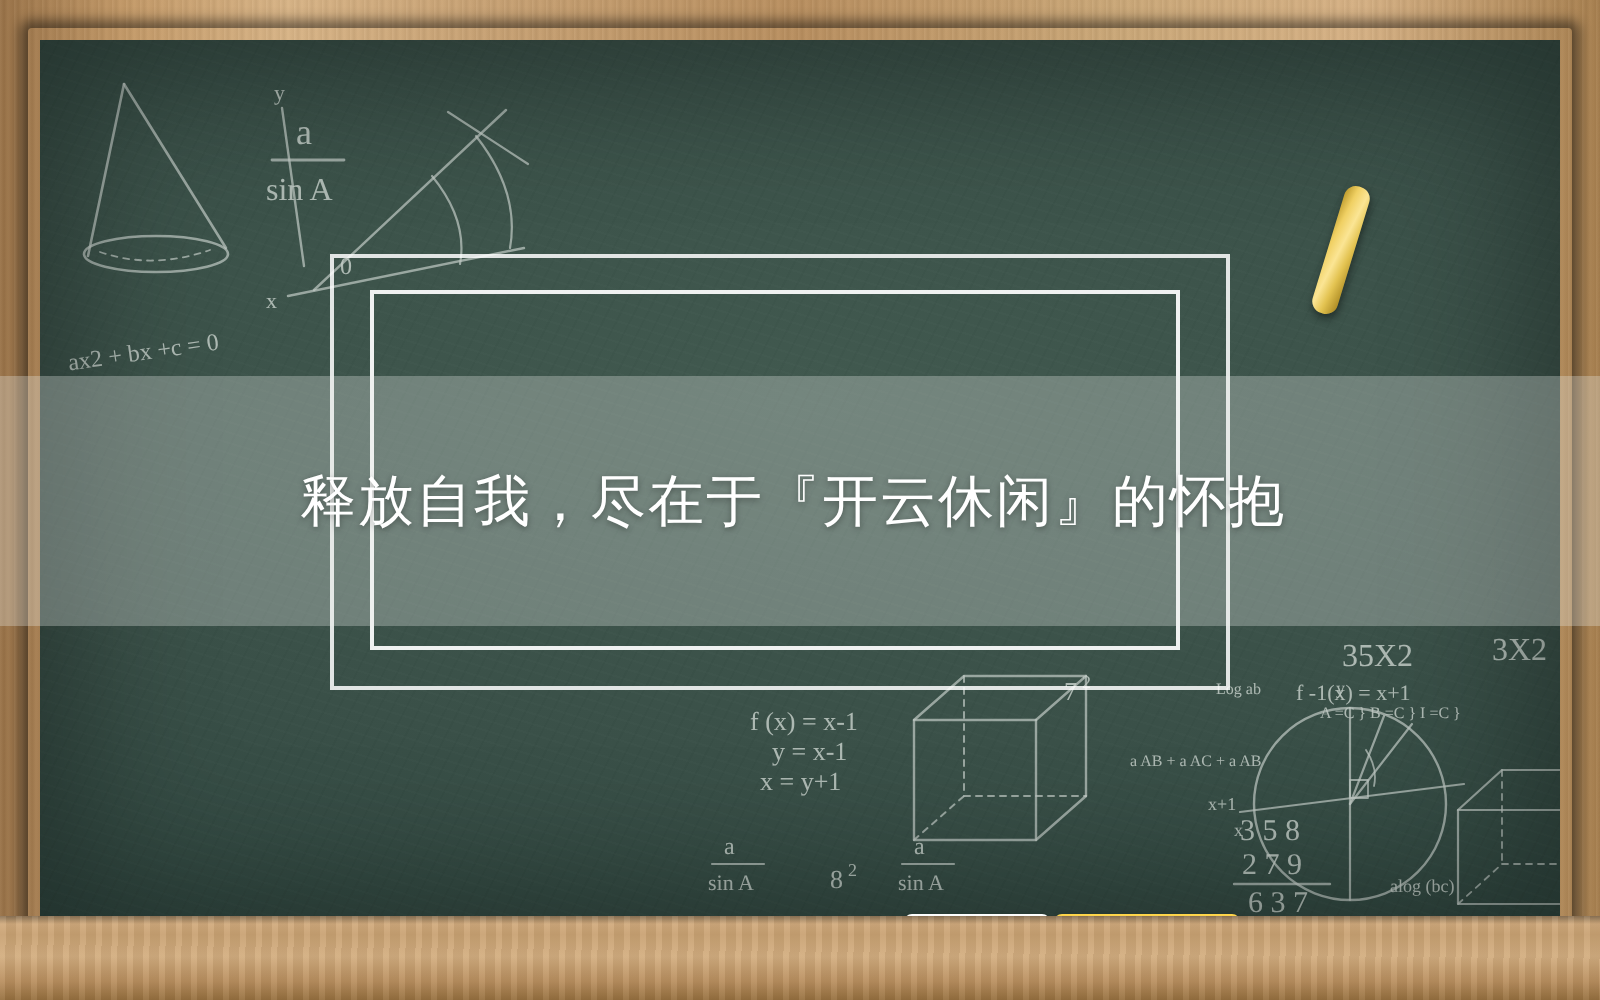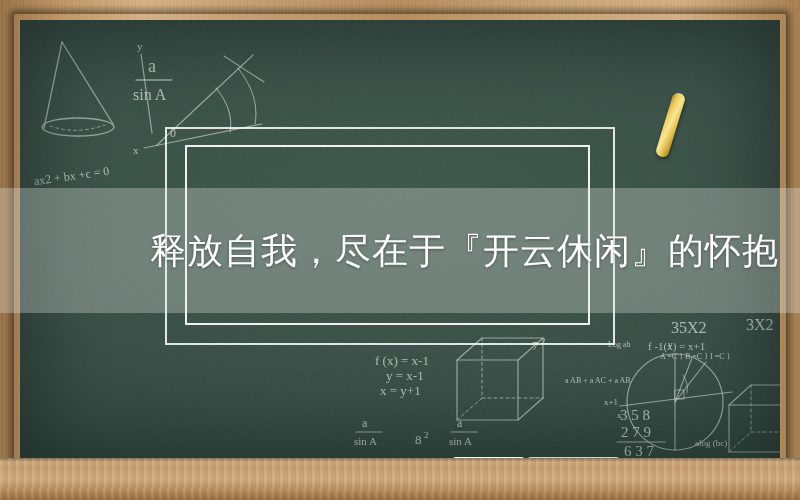--- a/index.html
+++ b/index.html
@@ -112,21 +112,21 @@
 
   
   .band{
     position:absolute; left:0; right:0; top:188px; height:125px;
     background:rgba(236,240,236,0.30);
     display:flex; align-items:center;
   }
   .headline{
     margin-left:150px;
     font-family:"DejaVu Sans","Liberation Sans",sans-serif;
-    font-size:36px; line-height:1.2; color:#ffffff;
+    font-size:28px; line-height:1.2; color:#ffffff;
     letter-spacing:1px; white-space:nowrap;
     text-shadow:0 1px 3px rgba(0,0,0,0.35);
   }
 </style>
 </head>
 <body>
 
 <div id="stage">
 
   <div class="frame"></div>

